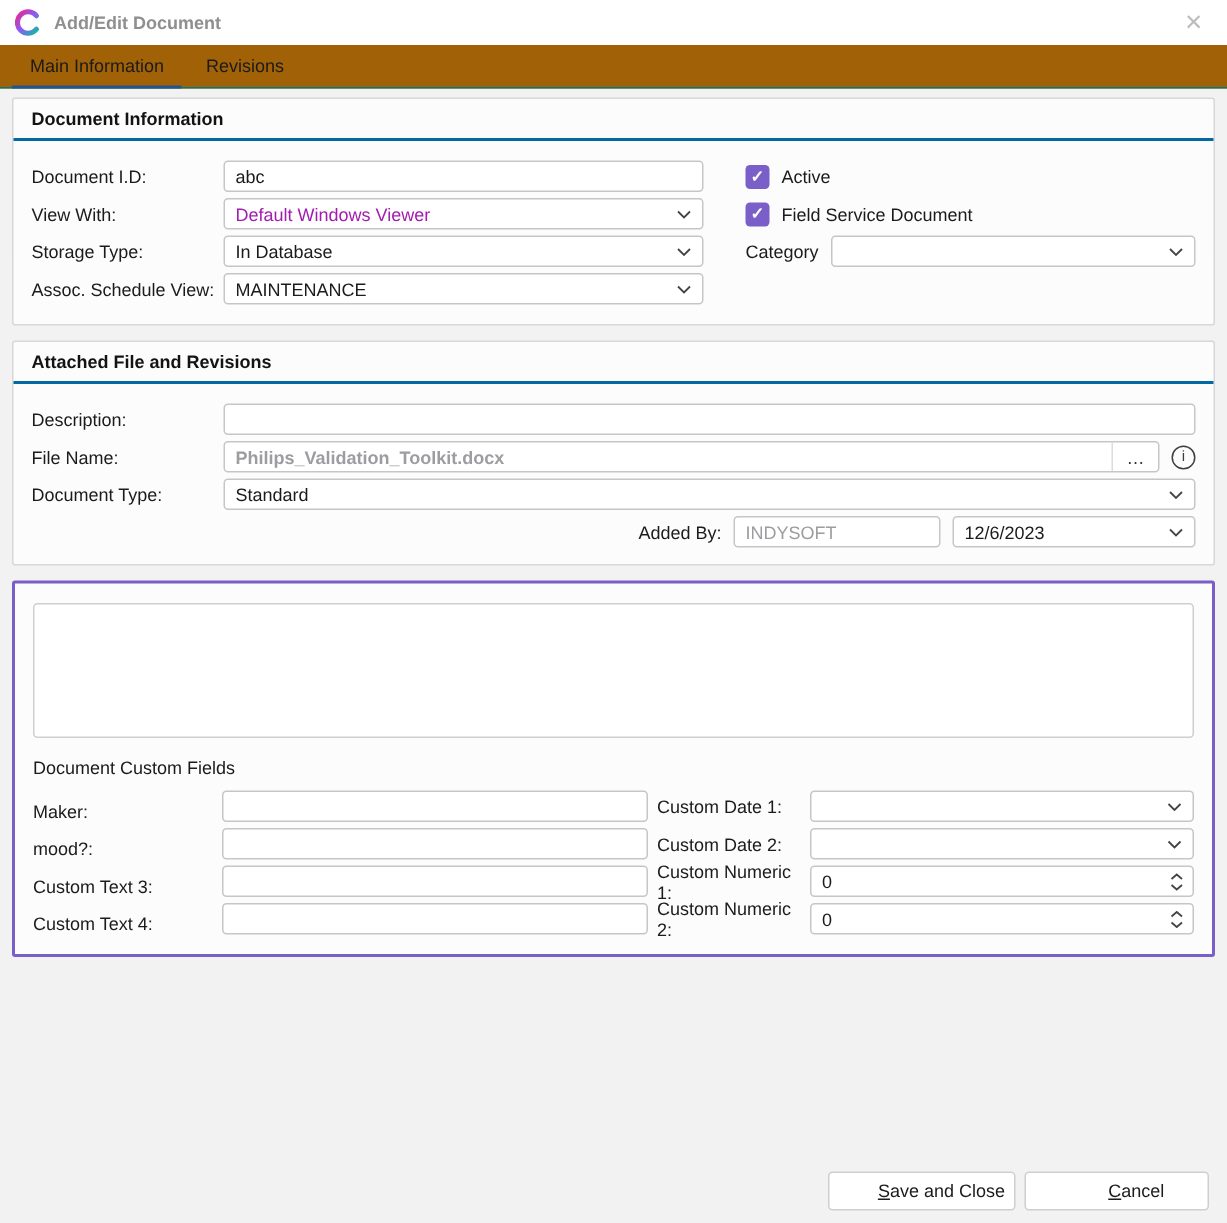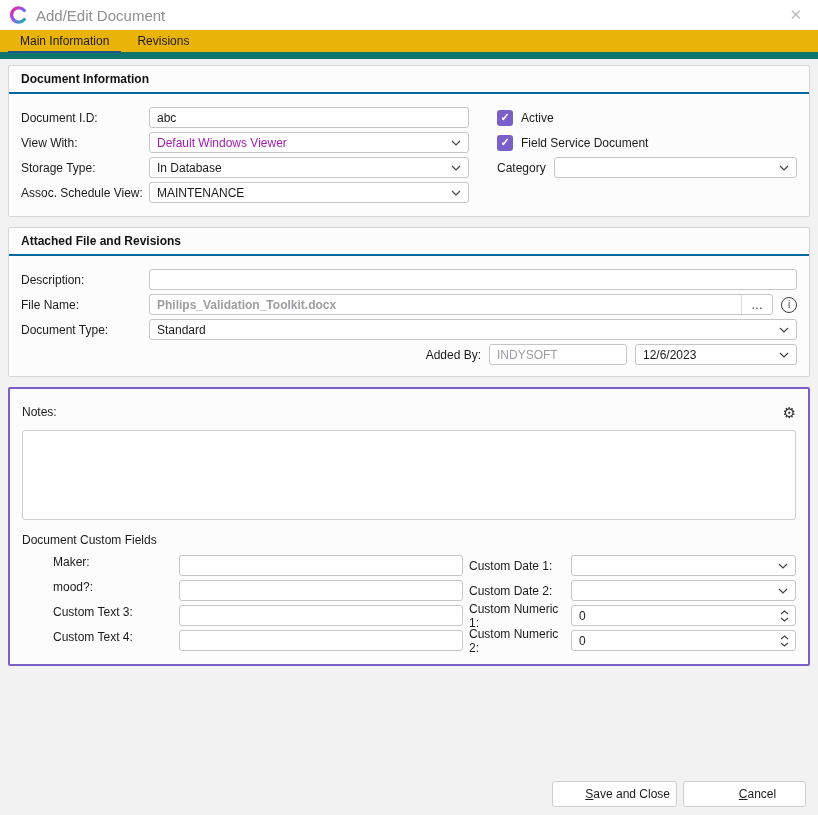--- a/index.html
+++ b/index.html
@@ -7,25 +7,25 @@
   body {
     width: 818px; height: 815px;
     font-family: "Liberation Sans", sans-serif;
     font-size: 12px; color: #1b1b1b;
     background: #f2f2f3;
   }
   .dialog { display: flex; flex-direction: column; width: 818px; height: 815px; background: #f2f2f3; }
 
   
   .titlebar { flex: 0 0 auto; height: 30px; background: #fff; display: flex; align-items: center; padding: 0 10px; gap: 8px; }
-  .win-title { color: #8f8f8f; font-weight: 400; font-size: 15px; }
+  .win-title { color: #8f8f8f; font-weight: 700; font-size: 12px; }
   .close-btn { margin-left: auto; color: #bdbdbd; font-size: 15px; padding: 0 6px; cursor: pointer; }
 
   
-  .tabbar { flex: 0 0 auto; background: #eab308; display: flex; padding: 0 6px; border-bottom: 7px solid #0f766e; height: 29px; }
+  .tabbar { flex: 0 0 auto; background: #a16207; display: flex; padding: 0 6px; border-bottom: 1px solid #0f766e; height: 29px; }
   .tab { padding: 0 14px; display: flex; align-items: center; position: relative; cursor: pointer; color: #1b1b1b; }
   .tab.active::after { content: ""; position: absolute; left: 2px; right: 2px; bottom: -1px; height: 2px; background: #24548c; }
 
   
   .content { flex: 1 1 auto; padding: 6px 8px 0; display: flex; flex-direction: column; overflow: hidden; }
   .group { background: #fcfcfd; border: 1px solid #d7d7da; border-radius: 2px; margin-bottom: 10px; }
   .group.notes-group { border: 2px solid #7b5fc8; }
   .group-title { font-weight: 700; padding: 6px 12px; border-bottom: 2px solid #0369a1; color: #131313; }
   .group-body { padding: 13px 12px 9px; }
 
@@ -58,21 +58,21 @@
   .addedby-row { display: flex; align-items: center; justify-content: flex-end; height: 21px; gap: 8px; margin-bottom: 2px; }
   .addedby-input { width: 138px; }
   .addedby-date { width: 162px; }
 
   
   .notes-head { display: flex; align-items: center; justify-content: space-between; margin-bottom: 8px; height: 20px; }
   .gear-btn { font-size: 15px; color: #2e2e2e; cursor: pointer; line-height: 1; }
   .notes-area { width: 100%; height: 90px; border: 1px solid #cfcfd2; border-radius: 3px; background: #fff; resize: none; font: inherit; padding: 6px 8px; outline: none; }
   .cf-title { margin: 10px 0 8px; }
   .cf-row { display: flex; align-items: center; height: 21px; margin-bottom: 4px; }
-  .cf-left { display: flex; align-items: flex-start; width: 410px; flex: 0 0 auto; margin-left: 31px; }
+  .cf-left { display: flex; align-items: flex-end; width: 410px; flex: 0 0 auto; }
   .cf-left .flabel { width: 126px; }
   .cf-left .ti { flex: 1; }
   .cf-right { display: flex; align-items: center; flex: 1; margin-left: 6px; }
   .cf-rlabel { width: 102px; flex: 0 0 auto; }
   .cf-right .combo, .cf-right .spin { flex: 1; }
   .spin { height: 21px; border: 1px solid #c6c6c9; border-radius: 3px; background: #fff; display: flex; align-items: center; padding-left: 7px; }
   .spin-val { flex: 1; }
   .spin-btns { display: flex; flex-direction: column; justify-content: center; padding: 0 6px; gap: 2px; cursor: pointer; }
   .spin-btns span { display: flex; }
 
@@ -218,24 +218,20 @@
                   <polyline points="1,1 5,5 9,1" fill="none" stroke="#444" stroke-width="1.2"></polyline>
                 </svg>
               </span>
           </div>
         </div>
       </div>
     </section>
 
     <section class="group notes-group">
       <div class="group-body">
-        <div class="notes-head">
-          <span>Notes:</span>
-          <span class="gear-btn">⚙</span>
-        </div>
         <textarea class="notes-area" style=""></textarea>
 
         <div class="cf-title">Document Custom Fields</div>
 
         <div class="cf-row">
           <div class="cf-left">
             <span class="flabel">Maker:</span>
             <input class="ti" type="text" value="" style="">
           </div>
           <div class="cf-right">

